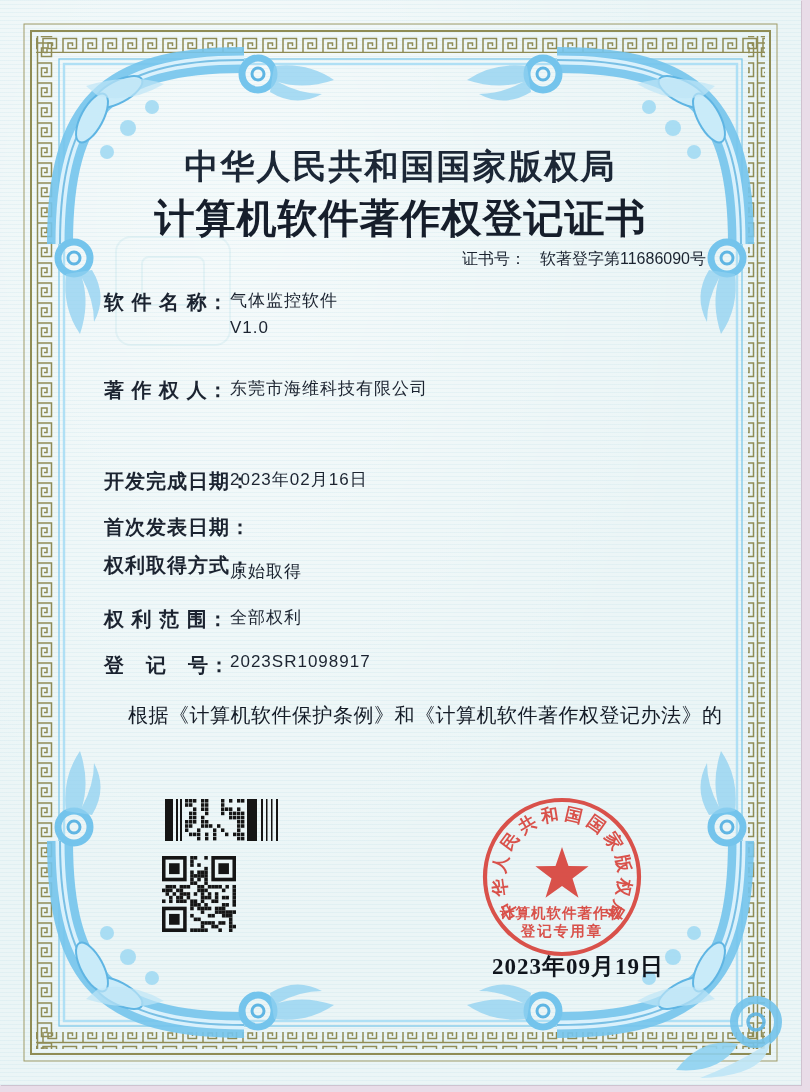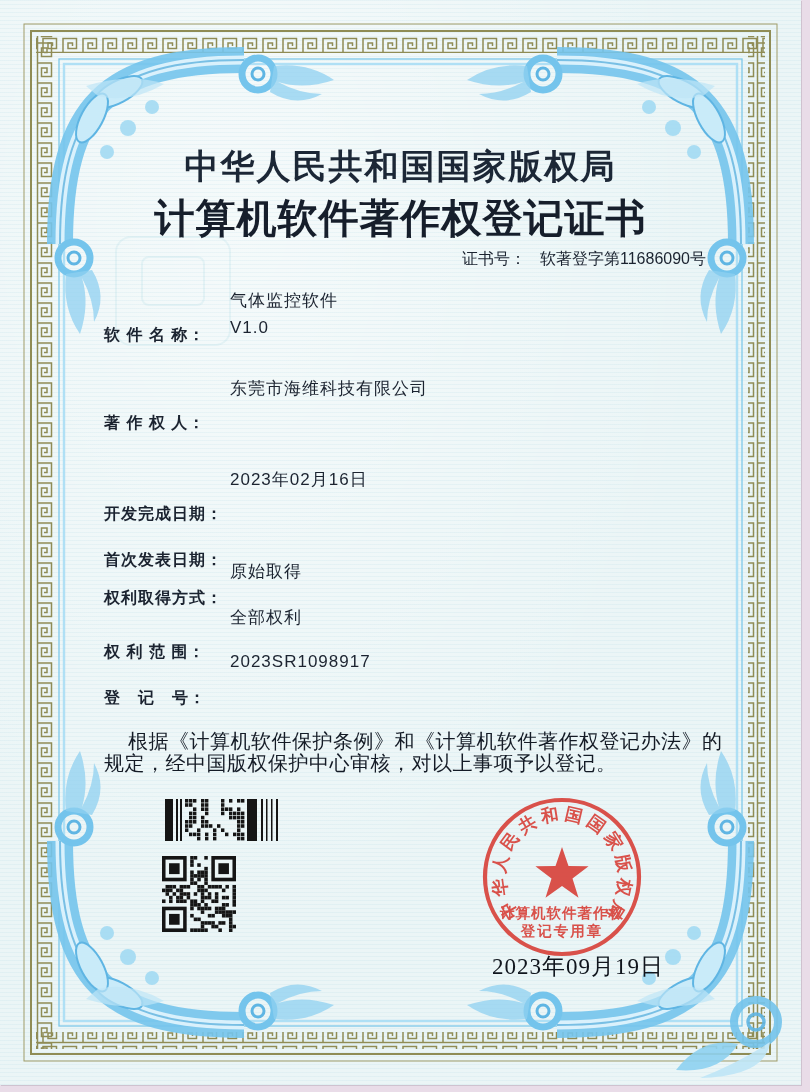--- a/index.html
+++ b/index.html
@@ -31,25 +31,25 @@
   }
   .cert-title{
     left:0;top:191px;width:801px;text-align:center;
     font-family:"Liberation Serif","DejaVu Serif",serif;
     font-size:40px;font-weight:800;letter-spacing:1px;color:#161e2b;
   }
   .cert-no{
     top:249px;right:104px;font-size:16px;font-weight:500;color:#1b2330;margin-left:32px;
   }
   .cert-no .sep{display:inline-block;width:14px;}
-  .f-label{left:104px;font-size:16px;font-weight:600;letter-spacing:1px;margin-top:36px;}
+  .f-label{left:104px;font-size:20px;font-weight:600;letter-spacing:1px;}
   .f-value{left:230px;font-size:17px;font-weight:500;letter-spacing:1px;}
   .statement{font-size:20px;font-weight:500;letter-spacing:0.5px;color:#141b26;}
   .issue-date{
-    left:492px;top:951px;font-size:23px;font-weight:400;
+    left:492px;top:951px;font-size:23px;font-weight:700;
     font-family:"Liberation Serif","DejaVu Serif",serif;letter-spacing:1px;color:#10151d;
   }
   .barcode-box{position:absolute;left:165px;top:799px;}
   .qr-box{position:absolute;left:162px;top:856px;}
   .seal-box{position:absolute;left:479px;top:794px;opacity:0.93;}
   .watermark{
     position:absolute;left:115px;top:236px;width:112px;height:106px;
     border:2px solid rgba(150,205,220,0.30);border-radius:16px;opacity:0.55;
   }
   .watermark::after{
@@ -146,22 +146,21 @@
 
   <div class="txt f-label" style="top:552px">权利取得方式：</div>
   <div class="txt f-value" style="top:560px">原始取得</div>
 
   <div class="txt f-label" style="top:606px">权 利 范 围：</div>
   <div class="txt f-value" style="top:606px">全部权利</div>
 
   <div class="txt f-label" style="top:652px">登　记　号：</div>
   <div class="txt f-value" style="top:652px">2023SR1098917</div>
 
-  <div class="txt statement" style="left:128px;top:728px">根据《计算机软件保护条例》和《计算机软件著作权登记办法》的</div>
-  <div class="txt statement" style="left:104px;top:750px">规定，经中国版权保护中心审核，对以上事项予以登记。</div>
+  <div class="txt statement" style="left:128px;top:702px">根据《计算机软件保护条例》和《计算机软件著作权登记办法》的</div>
 
   <div class="barcode-box">
     <svg id="barcode" width="115" height="42" viewBox="0 0 115 42">
         <rect x="0" y="0" width="8" height="42" fill="#151515"></rect>
         <rect x="11" y="0" width="2" height="42" fill="#151515"></rect>
         <rect x="15" y="0" width="2" height="42" fill="#151515"></rect>
         <rect x="20" y="0" width="3.4" height="3.6" fill="#151515"></rect>
         <rect x="20" y="4.2" width="3.4" height="3.6" fill="#151515"></rect>
         <rect x="20" y="21" width="3.4" height="3.6" fill="#151515"></rect>
         <rect x="20" y="25.200000000000003" width="3.4" height="3.6" fill="#151515"></rect>

